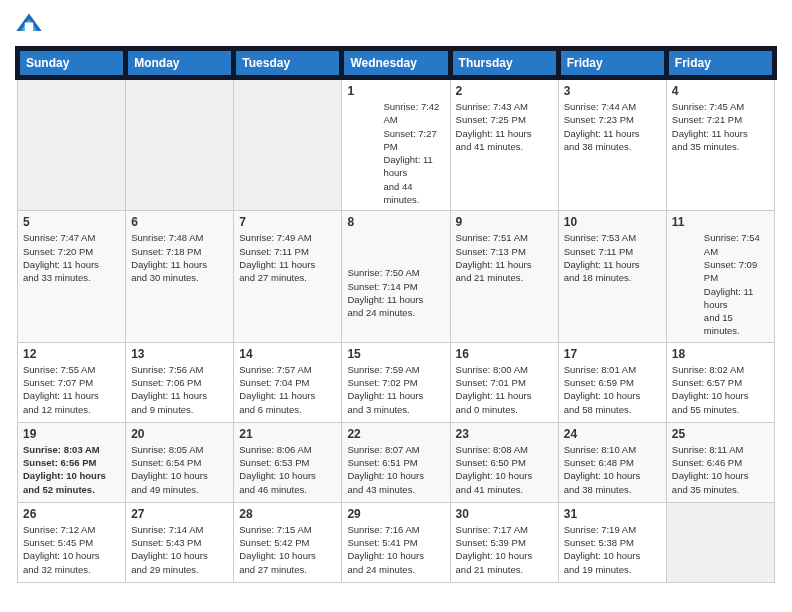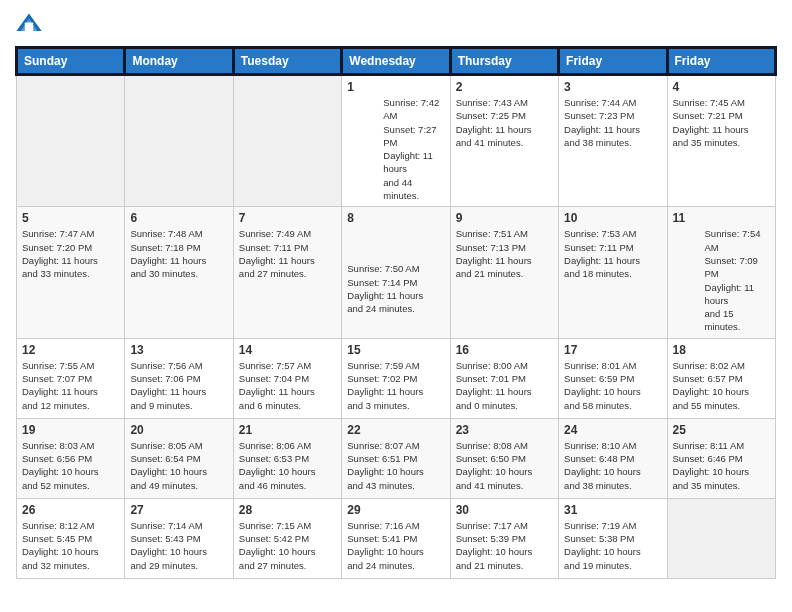--- a/index.html
+++ b/index.html
@@ -63,21 +63,21 @@
       border-collapse: collapse;
       table-layout: fixed;
     }
     thead tr th {
       background-color: #2878c8;
       color: #fff;
       text-align: left;
       padding: 5px 6px;
       font-size: 12px;
       font-weight: bold;
-      border: 3px solid #0f172a;
+      border: 5px solid #0f172a;
     }
     tbody tr td {
       border: 1px solid #ccc;
       vertical-align: top;
       padding: 4px 5px;
       font-size: 10px;
       color: #333;
       height: 80px;
       background: #fff;
     }
@@ -264,21 +264,21 @@
             <div class="day-number">18</div>
             <div class="day-info" style="white-space: pre-line;">Sunrise: 8:02 AM
 Sunset: 6:57 PM
 Daylight: 10 hours
 and 55 minutes.</div>
           </td>
         </tr>
         <tr>
           <td>
             <div class="day-number">19</div>
-            <div class="day-info" style="white-space: pre-line;">Sunrise: 8:03 AM
+            <div class="day-info" style="white-space: pre-line; font-weight: bold;">Sunrise: 8:03 AM
 Sunset: 6:56 PM
 Daylight: 10 hours
 and 52 minutes.</div>
           </td>
           <td>
             <div class="day-number">20</div>
             <div class="day-info" style="white-space: pre-line;">Sunrise: 8:05 AM
 Sunset: 6:54 PM
 Daylight: 10 hours
 and 49 minutes.</div>
@@ -315,21 +315,21 @@
             <div class="day-number">25</div>
             <div class="day-info" style="white-space: pre-line;">Sunrise: 8:11 AM
 Sunset: 6:46 PM
 Daylight: 10 hours
 and 35 minutes.</div>
           </td>
         </tr>
         <tr>
           <td>
             <div class="day-number">26</div>
-            <div class="day-info" style="white-space: pre-line;">Sunrise: 8:12 AM
+            <div class="day-info" style="white-space: pre-line;">Sunrise: 7:12 AM
 Sunset: 5:45 PM
 Daylight: 10 hours
 and 32 minutes.</div>
           </td>
           <td>
             <div class="day-number">27</div>
             <div class="day-info" style="white-space: pre-line;">Sunrise: 7:14 AM
 Sunset: 5:43 PM
 Daylight: 10 hours
 and 29 minutes.</div>

